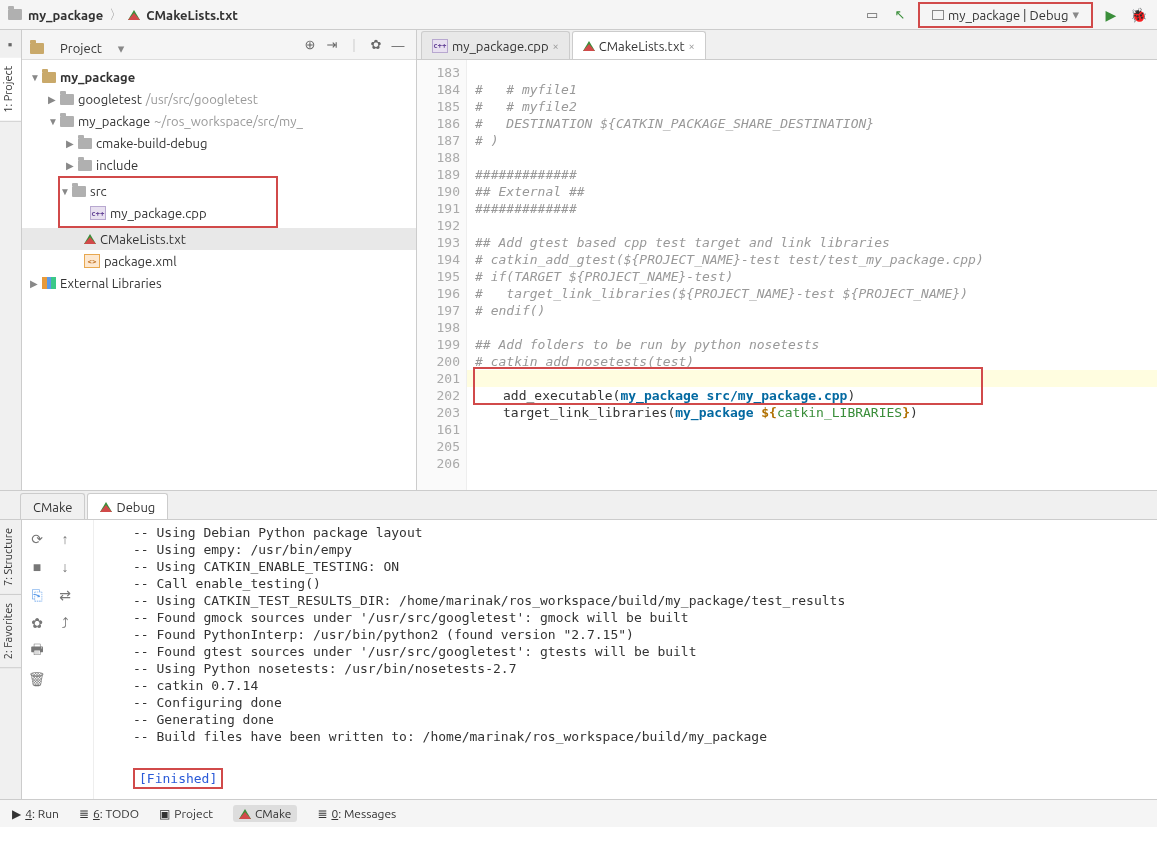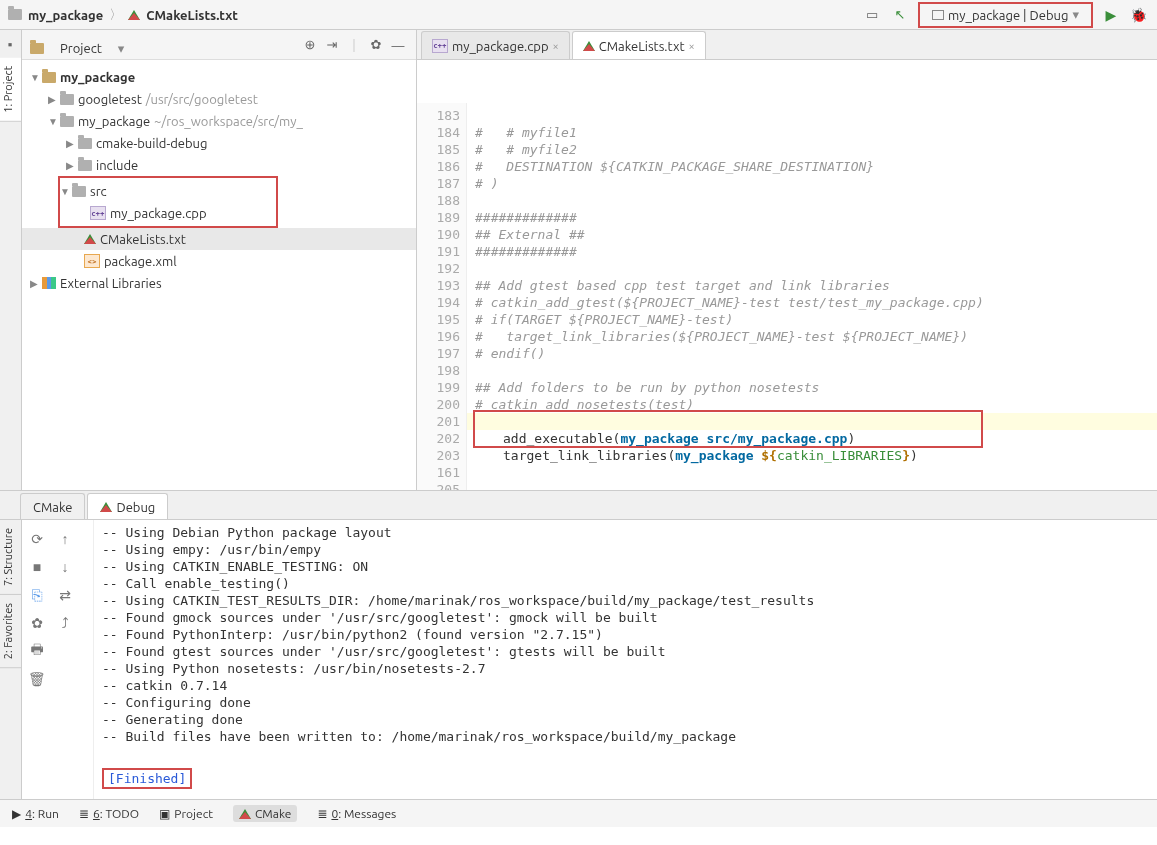--- a/index.html
+++ b/index.html
@@ -36,40 +36,40 @@
 .cpp-icon { display: inline-flex; width: 16px; height: 14px; background: #e8e0f0; border: 1px solid #b8a8d0; font-size: 8px; align-items: center; justify-content: center; color: #6a4a9a; font-weight: bold; }
 .xml-icon { display: inline-flex; width: 16px; height: 14px; background: #fde8d0; border: 1px solid #e8a850; font-size: 8px; align-items:center; justify-content:center; color:#c07020; font-weight:bold; }
 .lib-icon { display: inline-block; width: 14px; height: 12px; background: linear-gradient(to right,#e89a3a 33%,#5a9ae8 33% 66%,#3ac888 66%); }
 .scratch-icon { display:inline-block; width:14px; height:12px; border:1px dashed #5a9ae8; border-radius:2px; }
 .hl-box { border: 2px solid #d14a4a; padding: 2px 0; }
 .editor-area { flex: 1; display: flex; flex-direction: column; }
 .editor-tabs { height: 30px; display: flex; align-items: flex-end; background: #f0f0f0; border-bottom: 1px solid #ccc; padding-left: 4px; }
 .ed-tab { height: 28px; display: flex; align-items: center; gap: 4px; padding: 0 10px; border: 1px solid #ccc; border-bottom: none; background: #e8e8e8; cursor: pointer; border-radius: 3px 3px 0 0; margin-right: 2px; }
 .ed-tab.active { background: #fff; }
 .ed-tab .close { color: #999; font-size: 11px; }
-.code-area { flex: 1; display: flex; font-family: "DejaVu Sans Mono", Consolas, monospace; font-size: 13px; overflow: hidden; margin-top: 43px; }
+.code-area { flex: 1; display: flex; font-family: "DejaVu Sans Mono", Consolas, monospace; font-size: 13px; overflow: hidden; }
 .gutter { width: 50px; background: #fafafa; border-right: 1px solid #eee; text-align: right; padding: 4px 6px 4px 0; color: #aaa; line-height: 17px; }
 .code { flex: 1; padding: 4px 8px; line-height: 17px; white-space: pre; position: relative; }
 .code .c-comment { color: #999; font-style: italic; }
 .code .c-fn { color: #333; padding-left: 28px; }
 .code .c-arg { color: #0369a1; font-weight: bold; }
 .code .c-var { color: #3a8e3a; font-weight: normal; }
 .code .c-brace { color: #b07000; font-weight: bold; }
 .code-hl { position: absolute; border: 2px solid #d14a4a; left: 6px; top: 307px; width: 510px; height: 38px; }
 .line-hl { position: absolute; left:0; right:0; top: 310px; height: 17px; background: #fffde0; z-index: -1; }
 .tool-panel { border-top: 1px solid #ccc; }
 .tool-tabs { height: 28px; display: flex; align-items: flex-end; background: #f0f0f0; padding-left: 20px; }
 .tool-tab { height: 26px; display: flex; align-items: center; gap: 4px; padding: 0 12px; border: 1px solid #ccc; border-bottom: none; cursor: pointer; border-radius: 3px 3px 0 0; margin-right: 2px; }
 .tool-tab.active { background: #fff; }
 .console-wrap { display: flex; height: 280px; border-top: 1px solid #ccc; }
 .left-stripe2 { width: 22px; background: #f0f0f0; border-right: 1px solid #ccc; display: flex; flex-direction: column; }
 .console-tools { width: 72px; display: flex; flex-direction: column; padding: 8px 4px; gap: 6px; border-right: 1px solid #eee; }
 .console-tools .row { display: flex; gap: 6px; }
 .tbtn { width: 22px; height: 22px; display: flex; align-items: center; justify-content: center; color: #777; cursor: pointer; font-size: 14px; }
-.console { flex: 1; font-family: "DejaVu Sans Mono", Consolas, monospace; font-size: 13px; padding: 4px 8px; line-height: 17px; white-space: pre; overflow: auto; }
+.console { flex: 1; font-family: "DejaVu Sans Mono", Consolas, monospace; font-size: 13px; padding: 4px 8px; line-height: 17px; white-space: pre; overflow: auto; margin-left: 31px; }
 .finished-box { display: inline-block; border: 2px solid #d14a4a; padding: 0 4px; margin-top: 6px; }
 .finished { color: #2a5ad8; }
 .status-bar { height: 28px; border-top: 1px solid #ccc; display: flex; align-items: center; padding: 0 12px; gap: 20px; background: #f5f5f5; font-size: 12px; }
 .status-item { display: flex; align-items: center; gap: 4px; cursor: pointer; }
 .status-item.active { background: #ddd; padding: 2px 6px; border-radius: 3px; }
 .u { text-decoration: underline; }
 .folder-open { display:inline-block; width:14px; height:11px; background:#c9a96a; border-radius:1px; position:relative; }
 .folder-open::before { content:''; position:absolute; top:-3px; left:0; width:6px; height:3px; background:#c9a96a; border-radius:1px 1px 0 0; }
 </style>
 </head>

